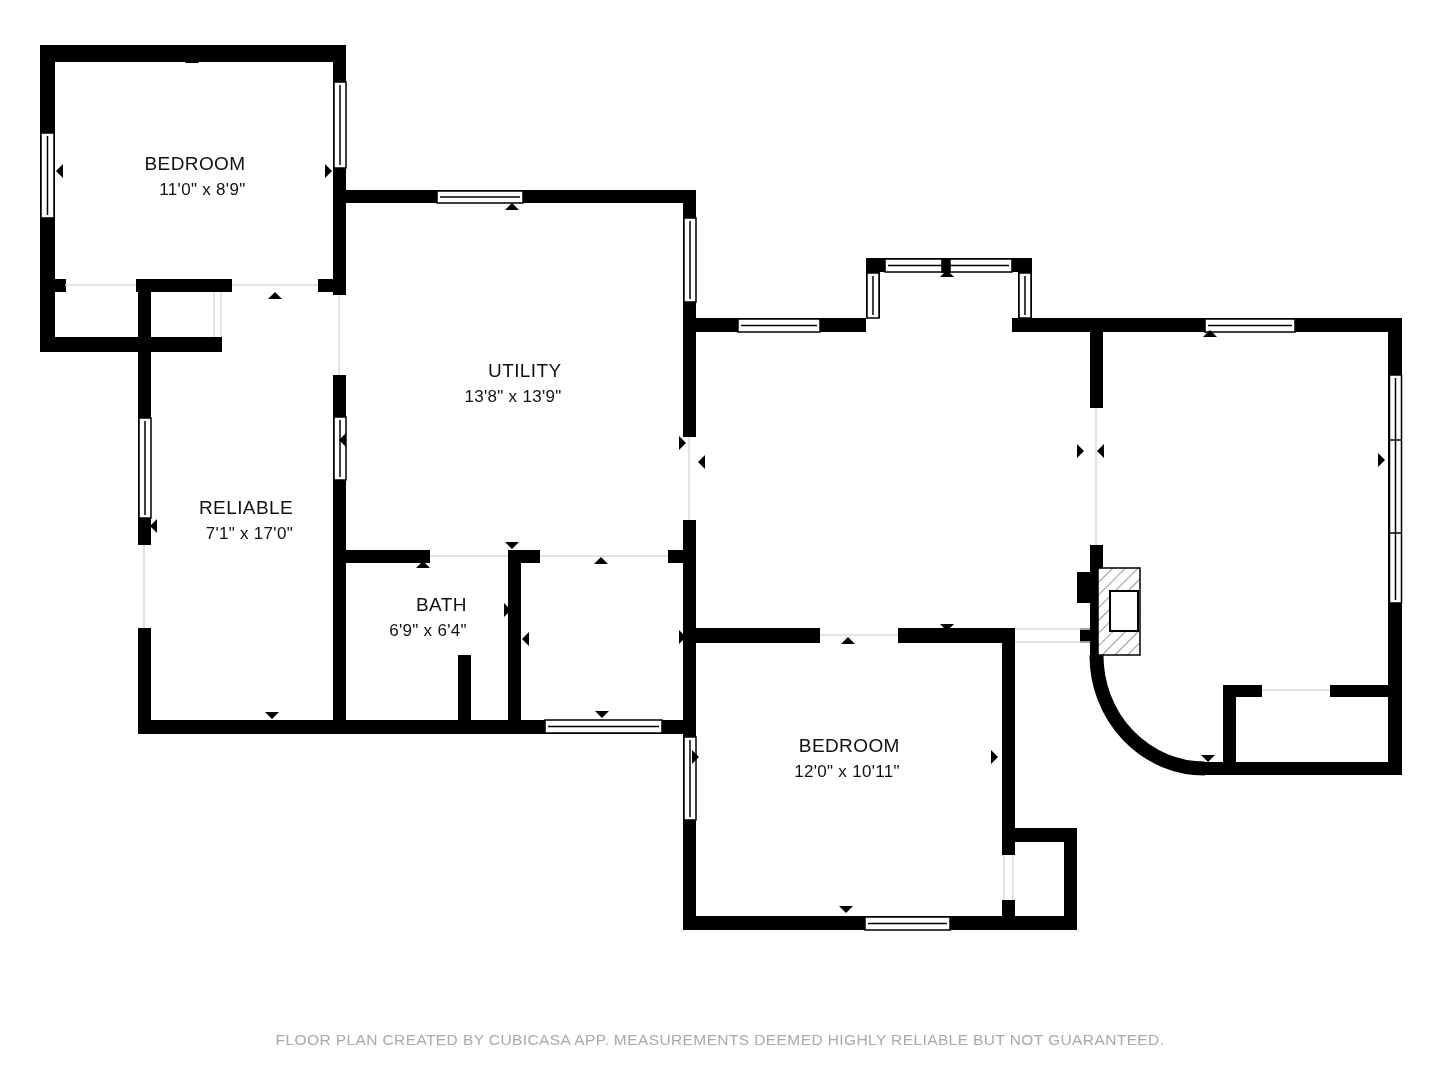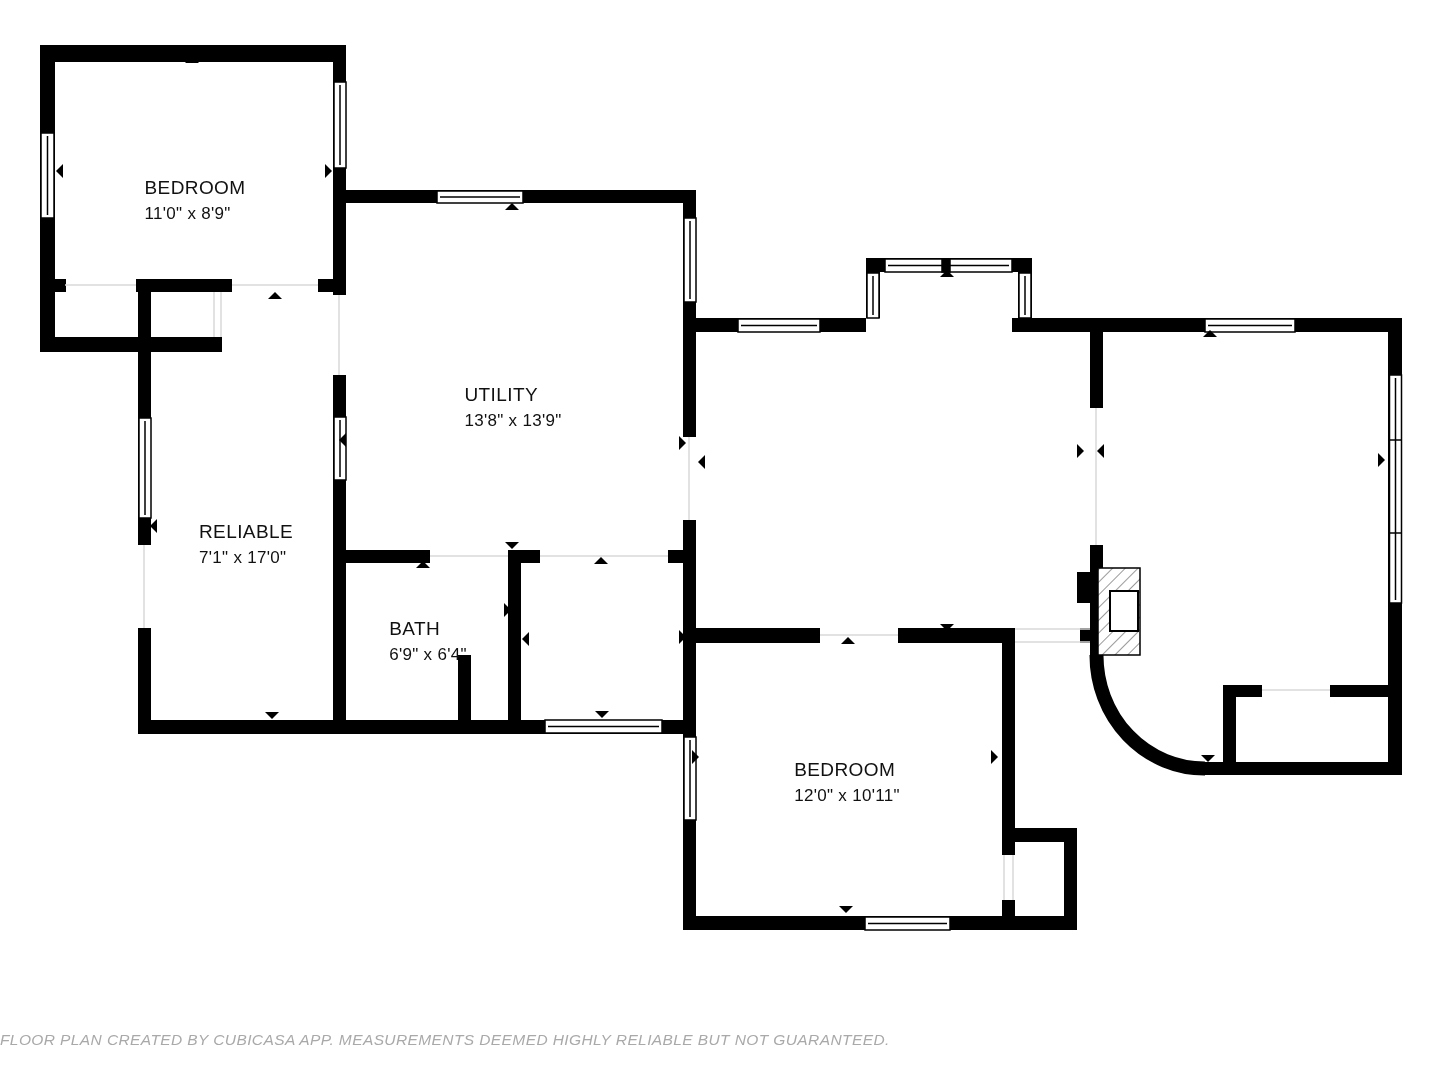--- a/index.html
+++ b/index.html
@@ -1,24 +1,24 @@
 <!DOCTYPE html>
 <html><head>
 <meta charset="utf-8">
 <style>
   html,body{margin:0;padding:0;background:#ffffff;}
   #stage{position:relative;width:1440px;height:1080px;background:#ffffff;overflow:hidden;
          font-family:"Liberation Sans", sans-serif;}
   #plan-svg{position:absolute;left:0;top:0;}
-  .room-label{position:absolute;transform:translate(-50%,-50%);text-align:left;
-              color:#111;white-space:nowrap;margin-top:24px;}
+  .room-label{position:absolute;transform:translate(-50%,-50%);text-align:right;
+              color:#111;white-space:nowrap;}
   .room-name{display:block;font-size:19px;letter-spacing:.4px;line-height:26px;}
   .room-dims{display:block;font-size:17px;letter-spacing:.3px;line-height:25px;}
-  .footer{position:absolute;left:0;top:1031px;width:100%;
-          font-size:15.5px;letter-spacing:.4px;color:#a9a9a9;font-style:italic;}
+  .footer{position:absolute;left:0;top:1031px;width:100%;text-align:center;
+          font-size:15.5px;letter-spacing:.4px;color:#a9a9a9;}
 </style>
 </head>
 <body>
 
 <div id="stage">
 
 <svg id="plan-svg" width="1440" height="1080" viewBox="0 0 1440 1080">
 
   <defs>
     <pattern id="hatch" width="9" height="9" patternUnits="userSpaceOnUse" patternTransform="rotate(45)">

